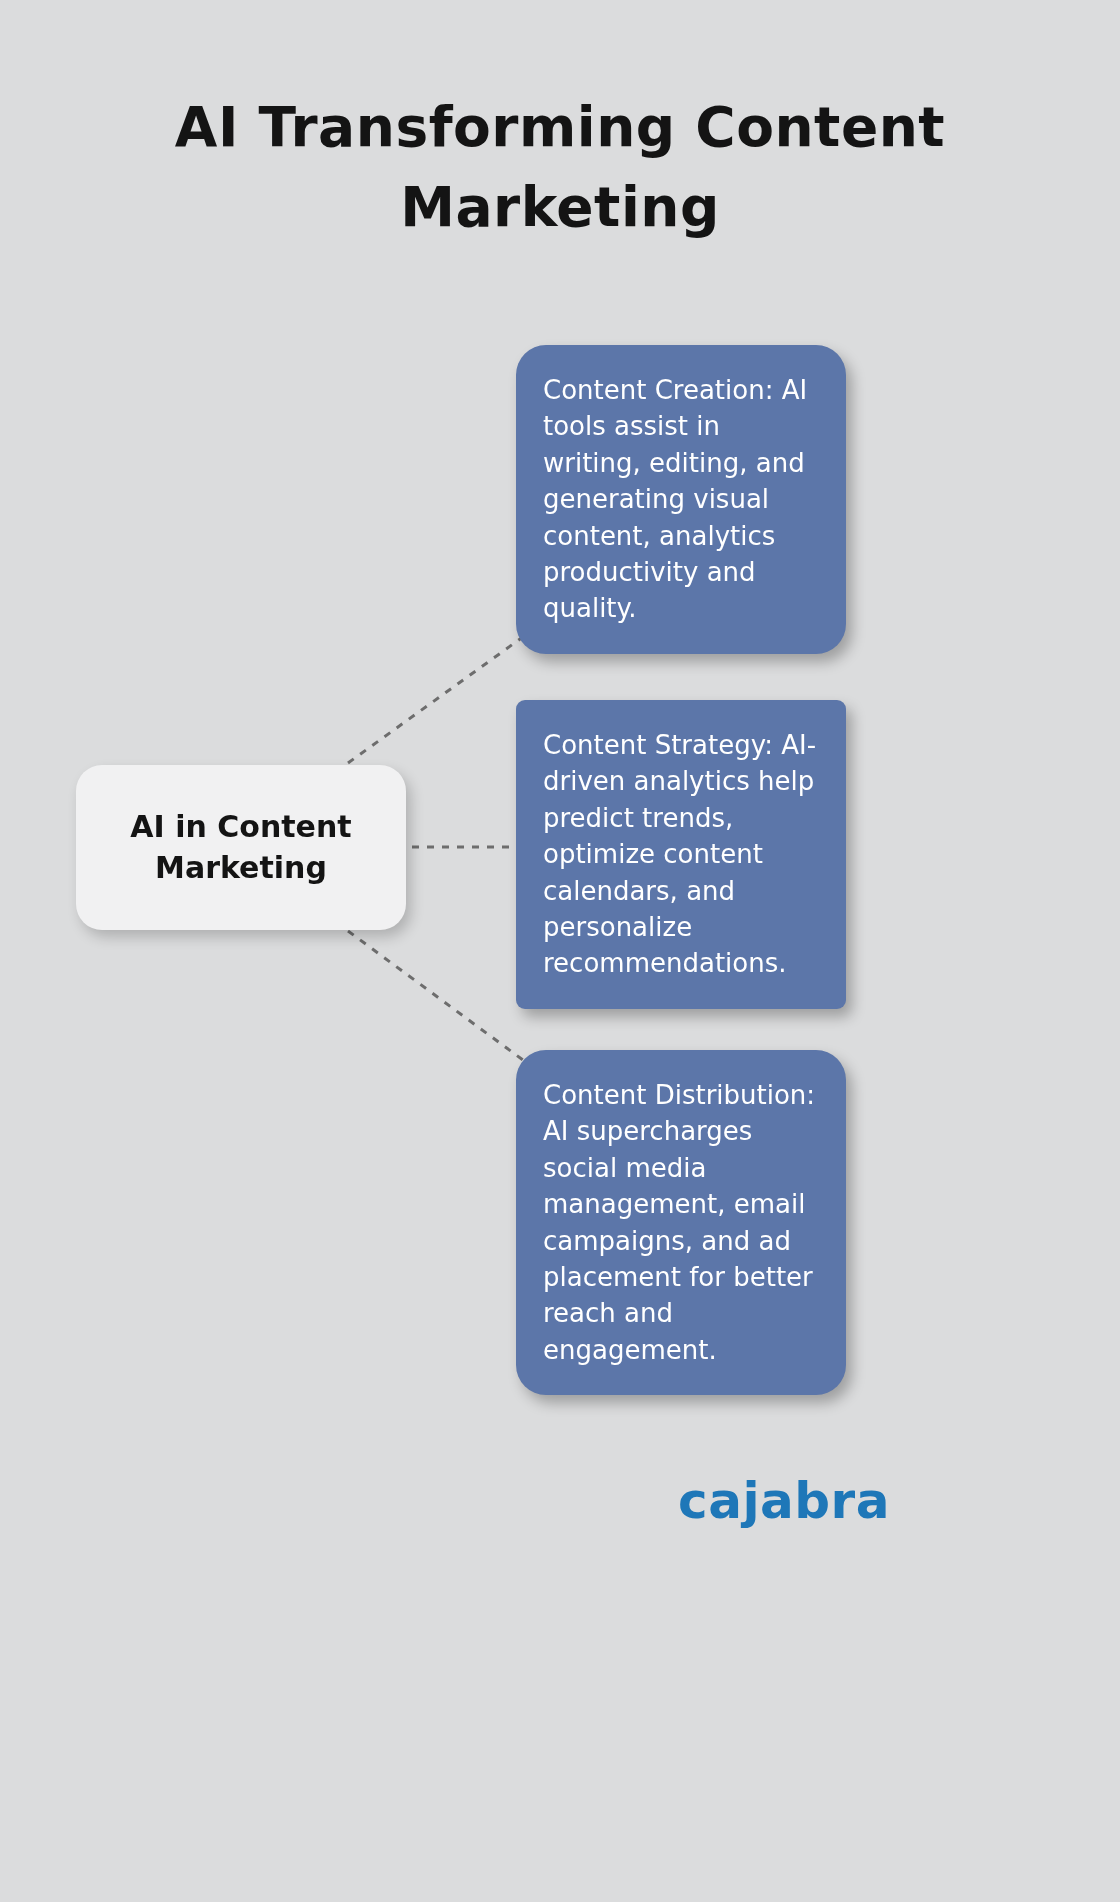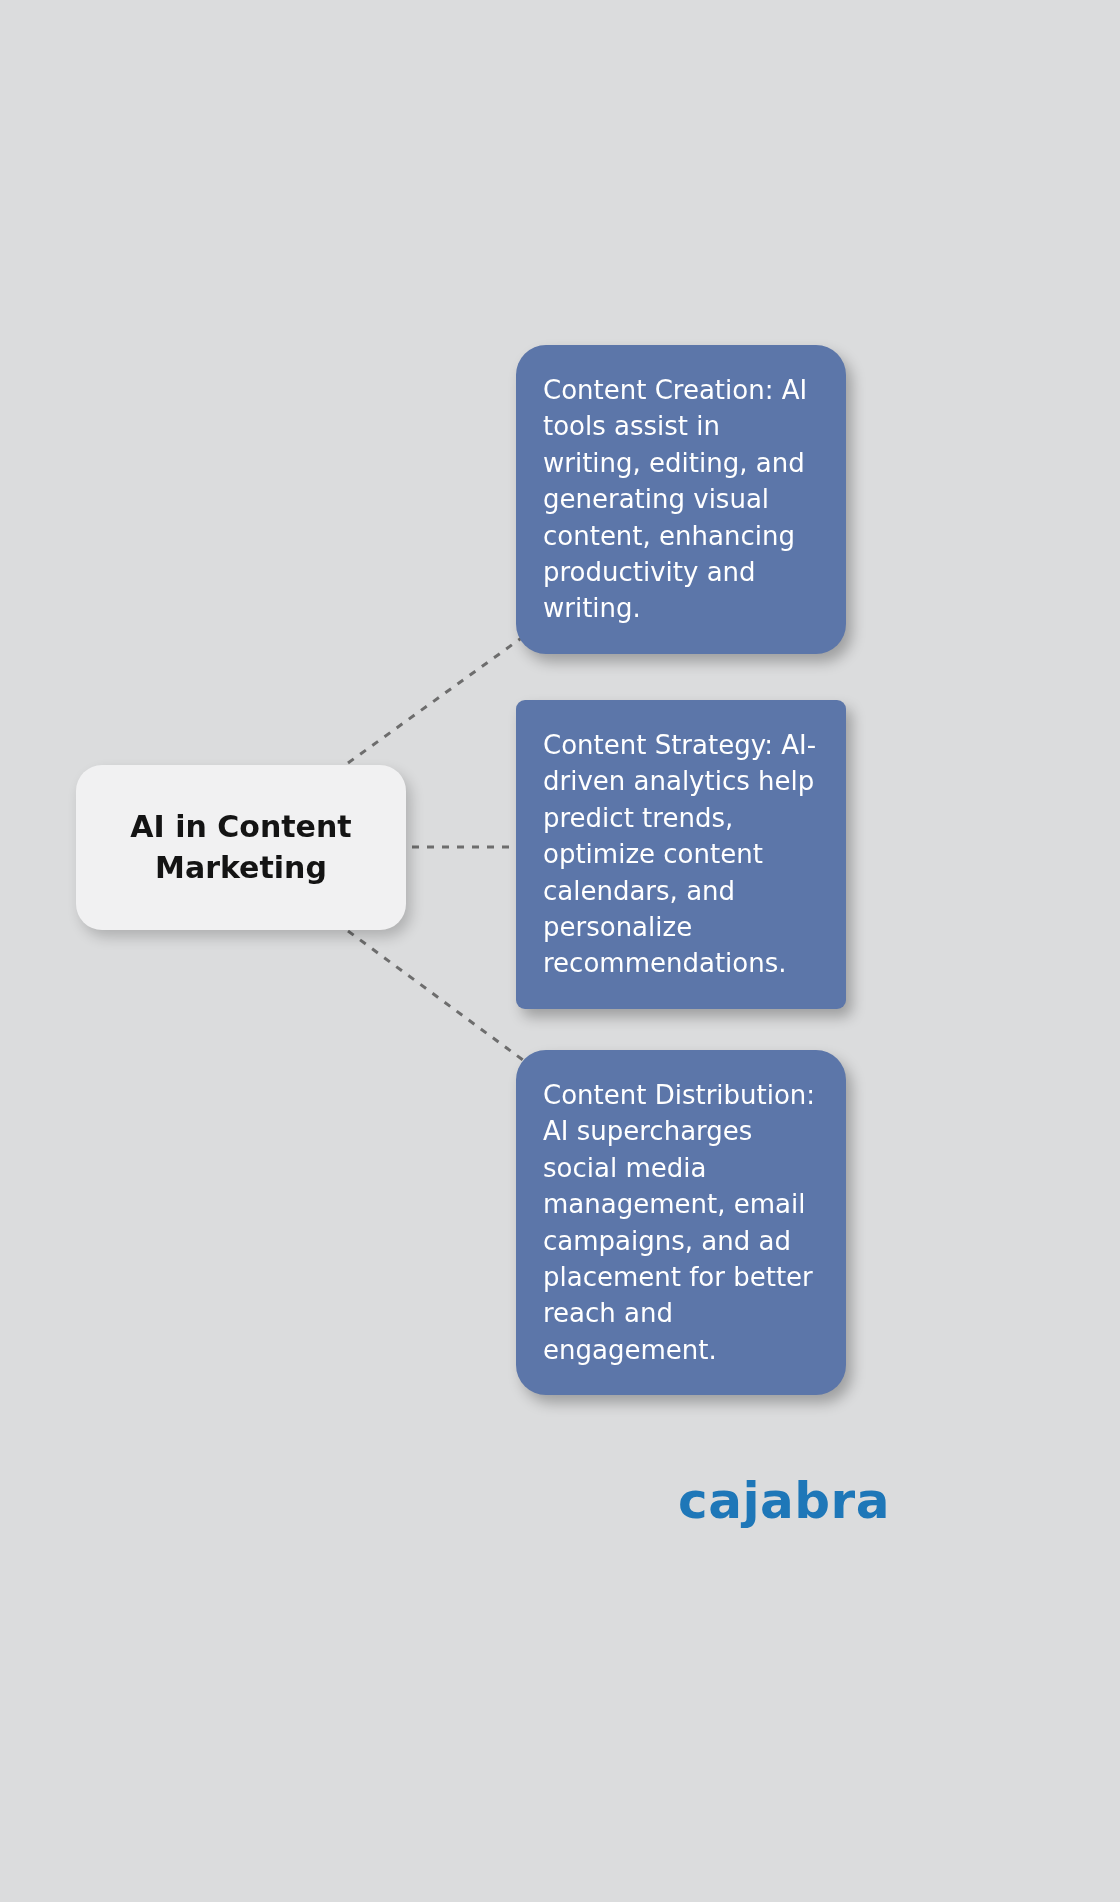--- a/index.html
+++ b/index.html
@@ -94,33 +94,34 @@
     font-weight: 700;
     color: #1e77b8;
     letter-spacing: 0.5px;
   }
 </style>
 </head>
 <body>
 
 <div class="canvas">
 
+  <h1 class="title">AI Transforming Content Marketing</h1>
 
   <svg class="connectors" viewBox="0 0 1120 1902" xmlns="http://www.w3.org/2000/svg">
     <line x1="348" y1="763" x2="527" y2="634"></line>
     <line x1="412" y1="847" x2="514" y2="847"></line>
     <line x1="348" y1="931" x2="527" y2="1063"></line>
   </svg>
 
   <div class="center-node">
     <div class="label">AI in Content Marketing</div>
   </div>
 
   <div class="branch branch-1">
-    <div class="text">Content Creation: AI tools assist in writing, editing, and generating visual content, enhancing productivity and writing.</div>
+    <div class="text">Content Creation: AI tools assist in writing, editing, and generating visual content, analytics productivity and quality.</div>
   </div>
 
   <div class="branch branch-2">
     <div class="text">Content Strategy: AI-driven analytics help predict trends, optimize content calendars, and personalize recommendations.</div>
   </div>
 
   <div class="branch branch-3">
     <div class="text">Content Distribution: AI supercharges social media management, email campaigns, and ad placement for better reach and engagement.</div>
   </div>
 

